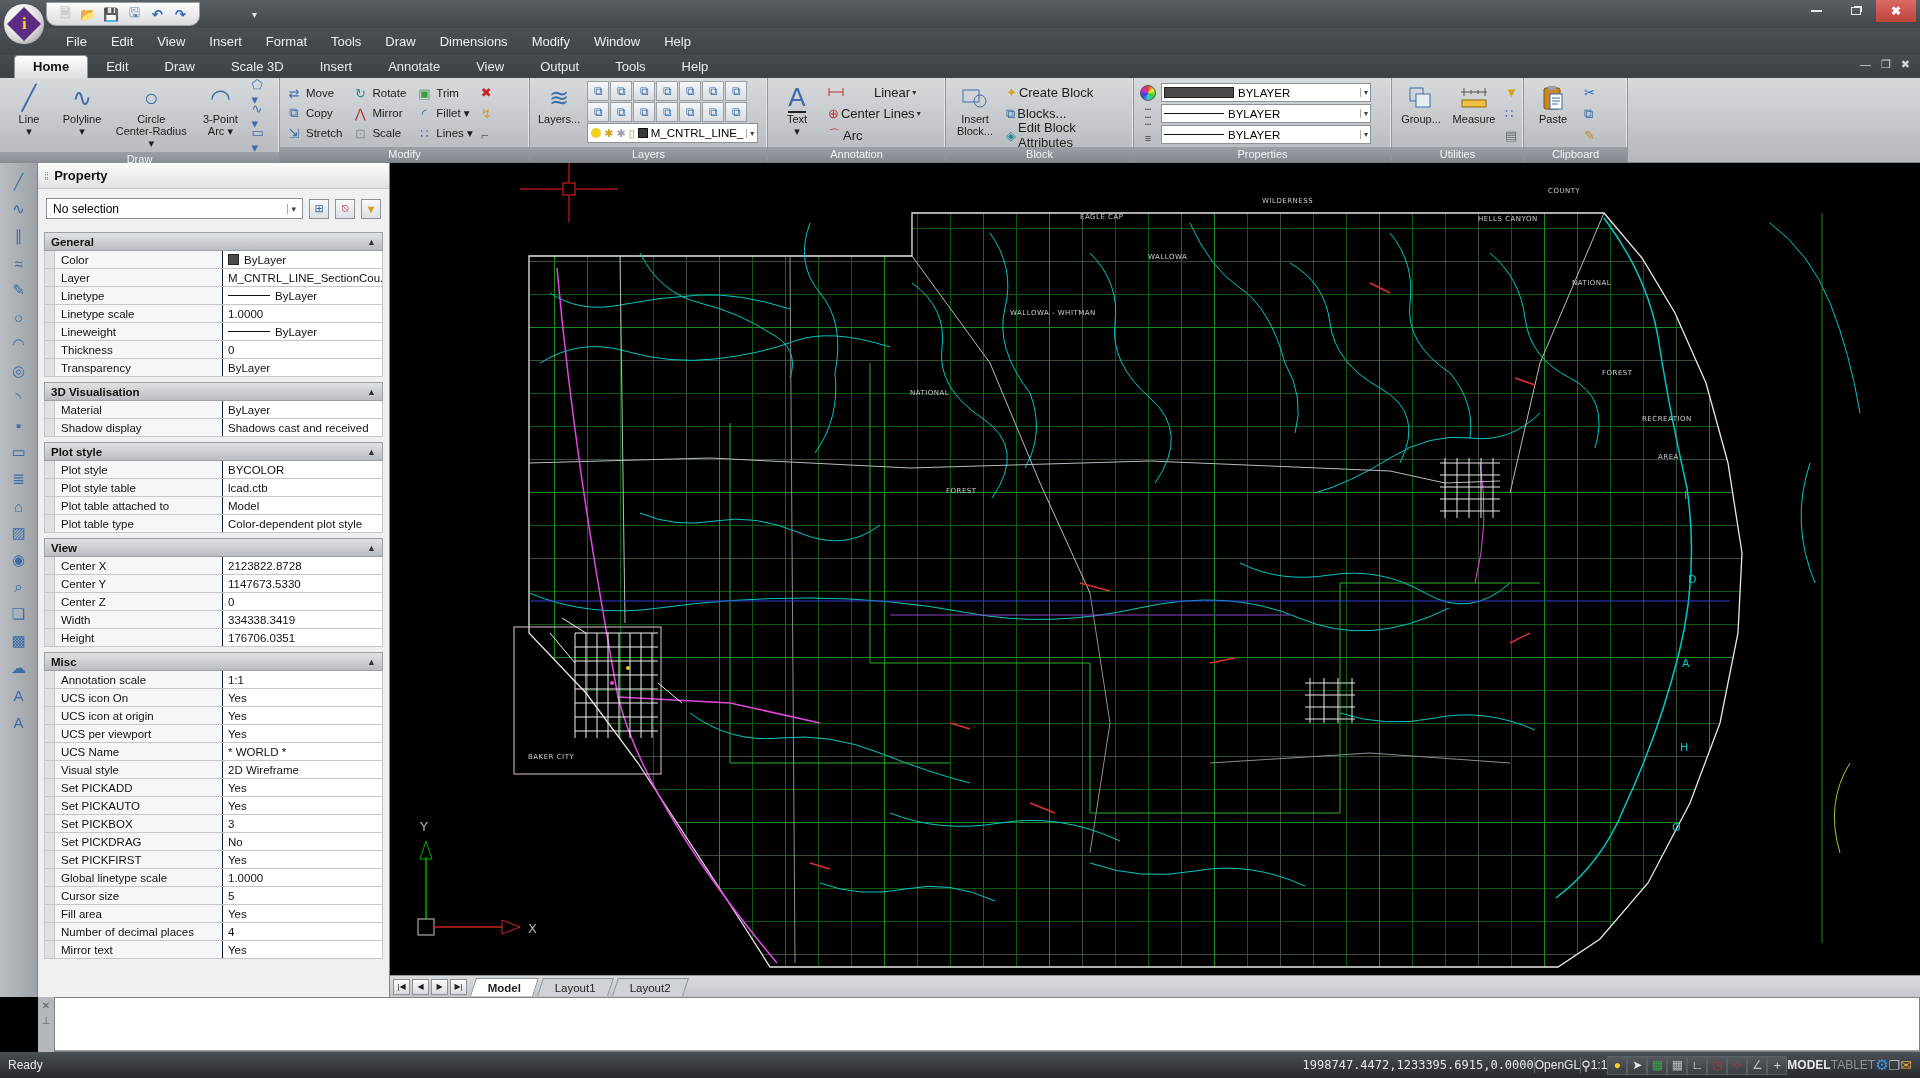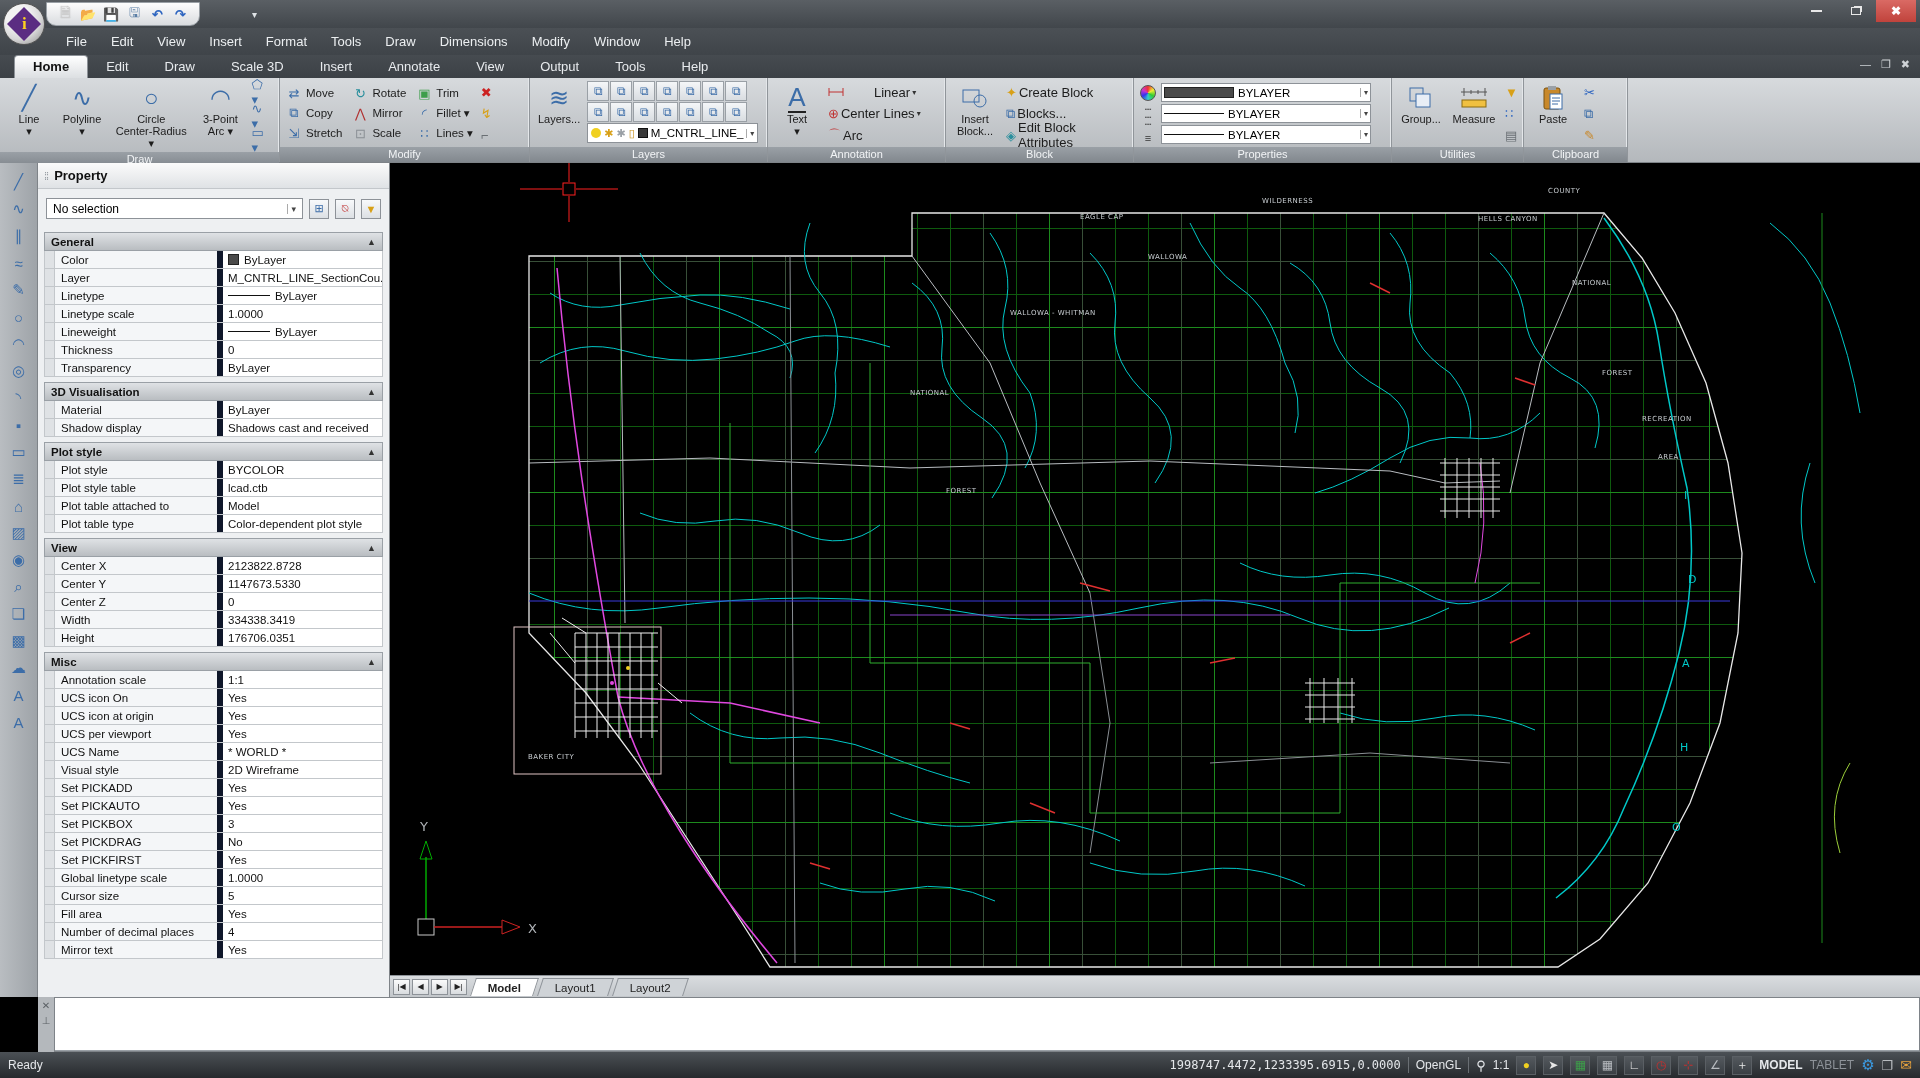--- a/index.html
+++ b/index.html
@@ -110,21 +110,21 @@
     background:linear-gradient(#f7f9fb,#dce0e4); display:flex; align-items:center;
     justify-content:center; font-size:11px; color:#3c6da8; }
   .sections { padding:0 6px; }
   .sec-h { height:19px; background:linear-gradient(#dfe2e5,#b9bdc1); border:1px solid #9aa0a6;
     display:flex; align-items:center; padding:0 6px; margin-top:5px; }
   .sec-h .nm { font-weight:bold; font-size:11.5px; color:#111; }
   .sec-h .arr { margin-left:auto; font-size:9px; color:#333; }
   .prow { display:flex; height:18px; border:1px solid #c3c7cb; border-top:none; }
   .prow .ind { width:10px; background:#dfe2e5; border-right:1px solid #c3c7cb; }
   .prow .lab { width:168px; background:#f4f6f8; font-size:11.5px; color:#111;
-    display:flex; align-items:center; padding:0 6px; border-right:6px solid #0f172a; }
+    display:flex; align-items:center; padding:0 6px; border-right:1px solid #0f172a; }
   .prow .val { flex:1; background:#fff; font-size:11.5px; color:#111;
     display:flex; align-items:center; padding:0 5px; gap:5px; white-space:nowrap;
     overflow:hidden; }
   .val .sw { width:11px; height:11px; background:#4a4a4a; border:1px solid #222; flex:none; }
   .val .ln { width:42px; height:1px; background:#111; flex:none; }
 
   
   .canvas { position:absolute; left:390px; top:163px; width:1530px; height:812px;
     background:#000; }
   .canvas svg { display:block; }
@@ -148,21 +148,21 @@
     padding-top:3px; gap:4px; color:#5a5f64; font-size:10px; }
   .cmd-main { flex:1; display:flex; flex-direction:column; border:1px solid #7e8388; }
   .cmd-hist { flex:1; background:#fff; border-bottom:1px solid #9aa0a6; }
   .cmd-line { height:20px; background:#fff; font-family:"DejaVu Sans Mono", monospace;
     font-size:12.5px; color:#111; display:flex; align-items:center; padding:0 4px; }
 
   
   .statusbar { position:absolute; left:0; top:1052px; width:1920px; height:26px;
     background:linear-gradient(#4b5055,#26292d); color:#e4e7ea; font-size:12px;
     display:flex; align-items:center; padding:0 8px; }
-  .sb-right { margin-left:auto; display:flex; align-items:center; gap:7px; }
+  .sb-right { margin-left:auto; display:flex; align-items:center; }
   .sb-coords { font-family:"DejaVu Sans Mono", monospace; font-size:12px; }
   .sb-sep { width:1px; height:16px; background:#6a6f74; }
   .sb-ic { width:20px; height:19px; border:1px solid #5a5f64; background:linear-gradient(#54595e,#3a3f44);
     display:flex; align-items:center; justify-content:center; font-size:12px; }
   .sb-text { font-size:12px; }
   .dim { color:#8d9298; }
 </style>
 </head>
 <body>
 

